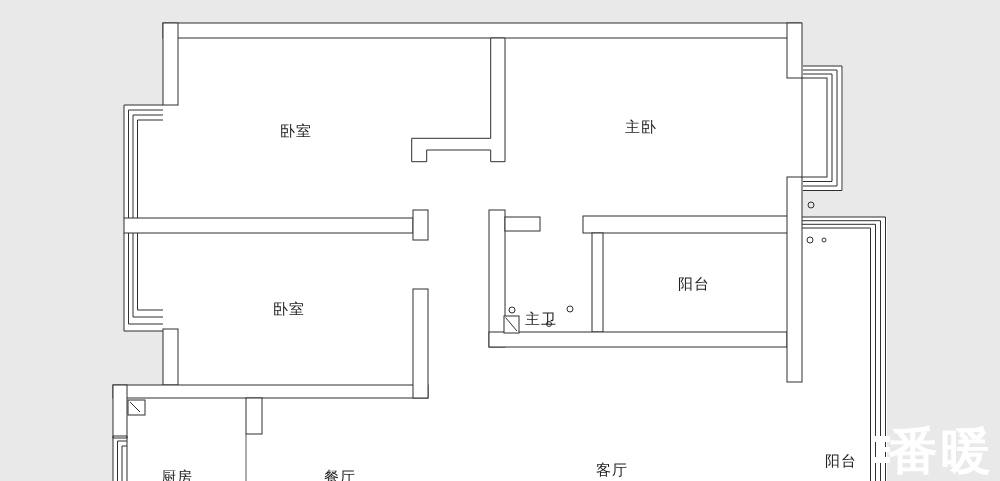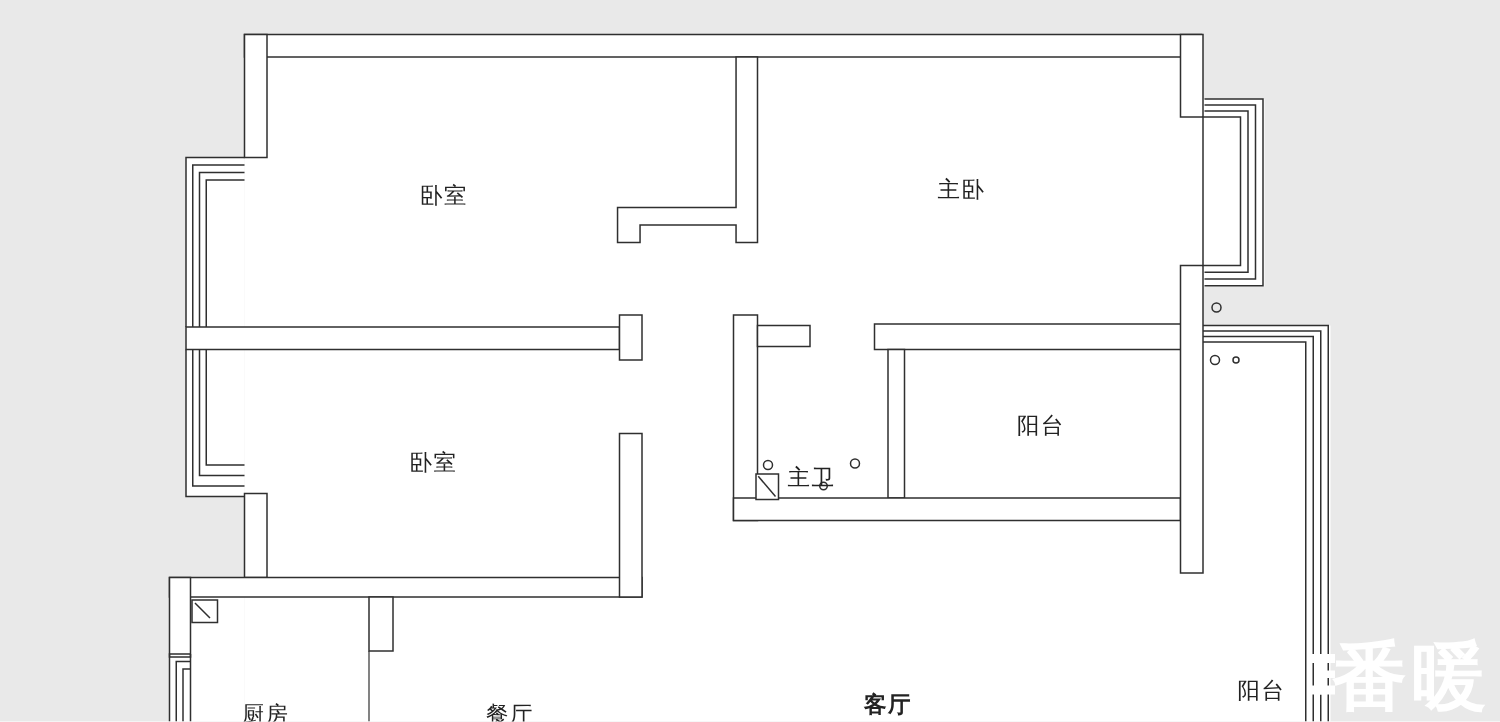--- a/index.html
+++ b/index.html
@@ -127,21 +127,21 @@
     </g>
   </svg>
 
   <div class="room-label" style="left: 296px; top: 131px;">卧室</div>
   <div class="room-label" style="left: 641px; top: 127px; text-align: center;">主卧</div>
   <div class="room-label" style="left: 289px; top: 309px;">卧室</div>
   <div class="room-label" style="left: 541px; top: 279px; margin-top: 40px;">主卫</div>
   <div class="room-label" style="left: 694px; top: 284px;">阳台</div>
   <div class="room-label" style="left: 177px; top: 477px;">厨房</div>
   <div class="room-label" style="left: 340px; top: 477px;">餐厅</div>
-  <div class="room-label" style="left: 592px; top: 470px; font-weight: bold;">客厅</div>
+  <div class="room-label" style="left: 612px; top: 470px;">客厅</div>
   <div class="room-label" style="left: 841px; top: 461px;">阳台</div>
 
   <div class="wm-frag">
       <i></i>
       <i></i>
       <i></i>
       <i></i>
     </div>
   <div class="watermark">番暖</div>
 

